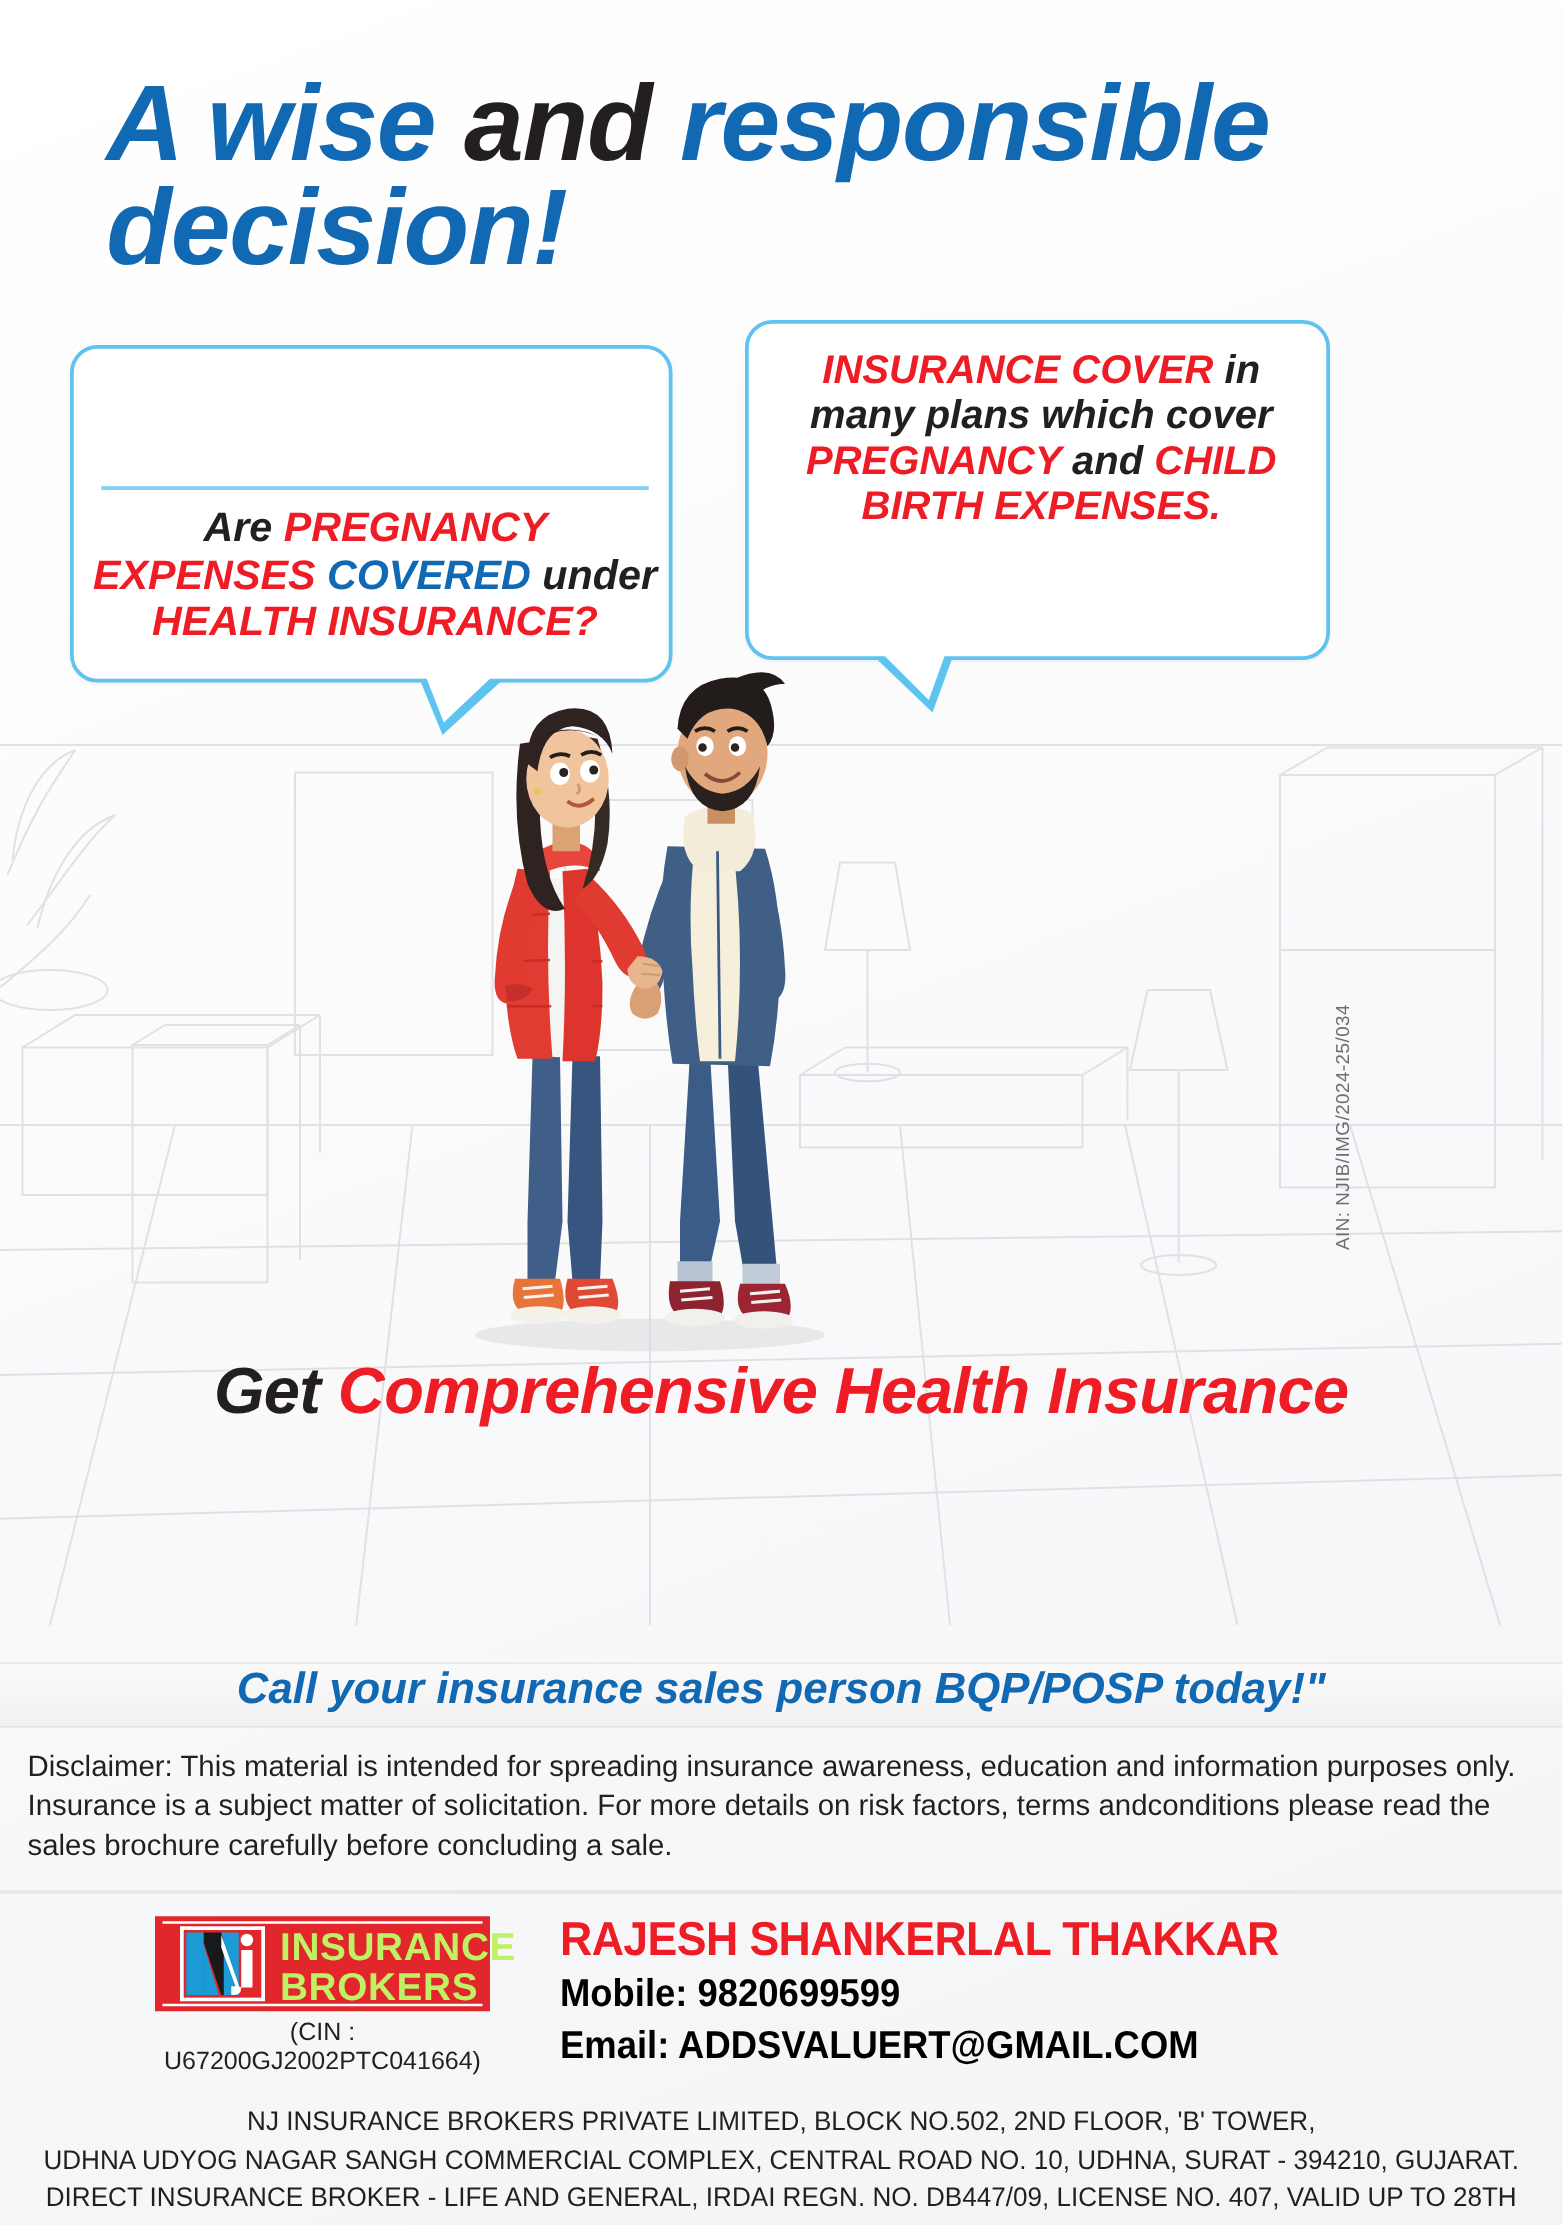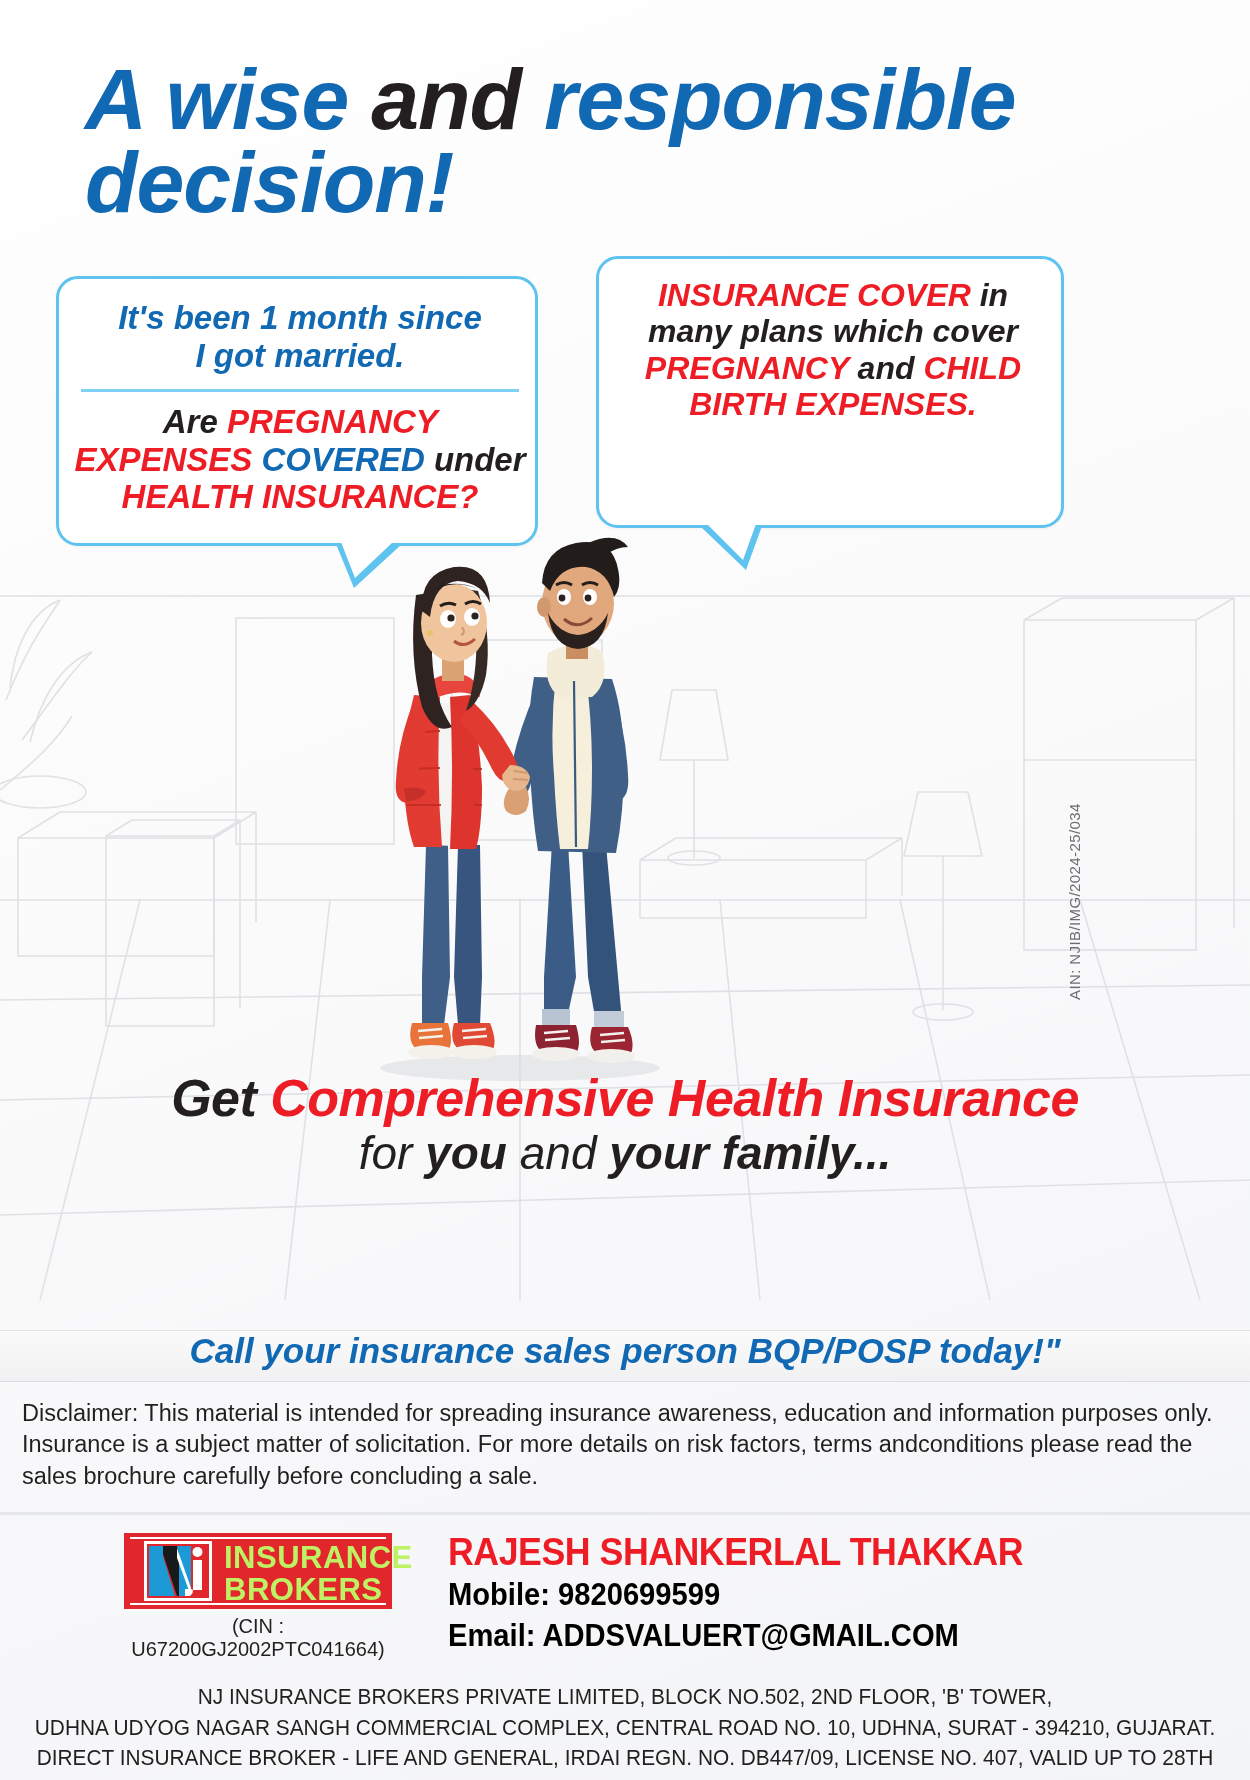--- a/index.html
+++ b/index.html
@@ -101,21 +101,21 @@
   
   .couple { position:absolute; left:330px; top:525px; width:380px; height:560px; }
 
   
   .tagline {
     position:absolute; left:0; top:1070px; width:1250px;
     text-align:center;
     font-style:italic;
     font-family:"Liberation Sans", sans-serif;
   }
-  .tag1 { font-size:52px; font-weight:bold; line-height:1.08; letter-spacing:-0.5px;}
+  .tag1 { font-size:52px; font-weight:bold; line-height:1.08; letter-spacing:-0.5px;margin-top:15px;}
   .tag2 { font-size:46px; line-height:1.1; color:#231f20; margin-top:2px;}
   .tag2 .b { font-weight:bold; }
 
   .cta-band {
     position:absolute; left:0; top:1330px; width:1250px; height:52px;
     background:linear-gradient(180deg,#fafafa 0%,#f1f1f3 100%);
     border-top:1px solid #e2e3e6;
     border-bottom:1px solid #dcdde0;
   }
   .cta-text {
@@ -262,24 +262,20 @@
       </g>
     </svg>
   </div>
 
   <div class="headline">
     <span>A wise </span><span class="dark">and </span><span>responsible</span>
     <span class="l2">decision!</span>
   </div>
 
   <div class="bubble bubble-left">
-    <div class="bl-top bub-txt">
-      <div>It's been 1 month since</div>
-      <div>I got married.</div>
-    </div>
     <div class="bl-rule"></div>
     <div class="bl-bot bub-txt">
       <span class="black">Are </span><span class="red">PREGNANCY</span>
       <span class="red">EXPENSES </span><span class="blue">COVERED</span><span class="black"> under</span>
       <span class="red">HEALTH INSURANCE?</span>
     </div>
   </div>
   <div class="tail tail-left-outer"></div>
   <div class="tail tail-left-inner"></div>
 
@@ -416,21 +412,20 @@
       <path d="M124 116 Q134 124 145 114" stroke="#b5543f" stroke-width="3" fill="none"></path>
 
       <circle cx="100" cy="108" r="3" fill="#e8c469"></circle>
     </svg>
   </div>
 
   <div class="ain">AIN: NJIB/IMG/2024-25/034</div>
 
   <div class="tagline">
     <div class="tag1"><span class="black">Get </span><span class="red">Comprehensive Health Insurance</span></div>
-    <div class="tag2"><span>for </span><span class="b">you</span><span> and </span><span class="b">your family...</span></div>
   </div>
 
   <div class="cta-band"></div>
   <div class="cta-text">Call your insurance sales person BQP/POSP today!"</div>
 
   <div class="disc">Disclaimer: This material is intended for spreading insurance awareness, education and information purposes only. Insurance is a subject matter of solicitation. For more details on risk factors, terms andconditions please read the sales brochure carefully before concluding a sale.</div>
 
   <div class="foot-div"></div>
 
   <div class="logo-wrap">

